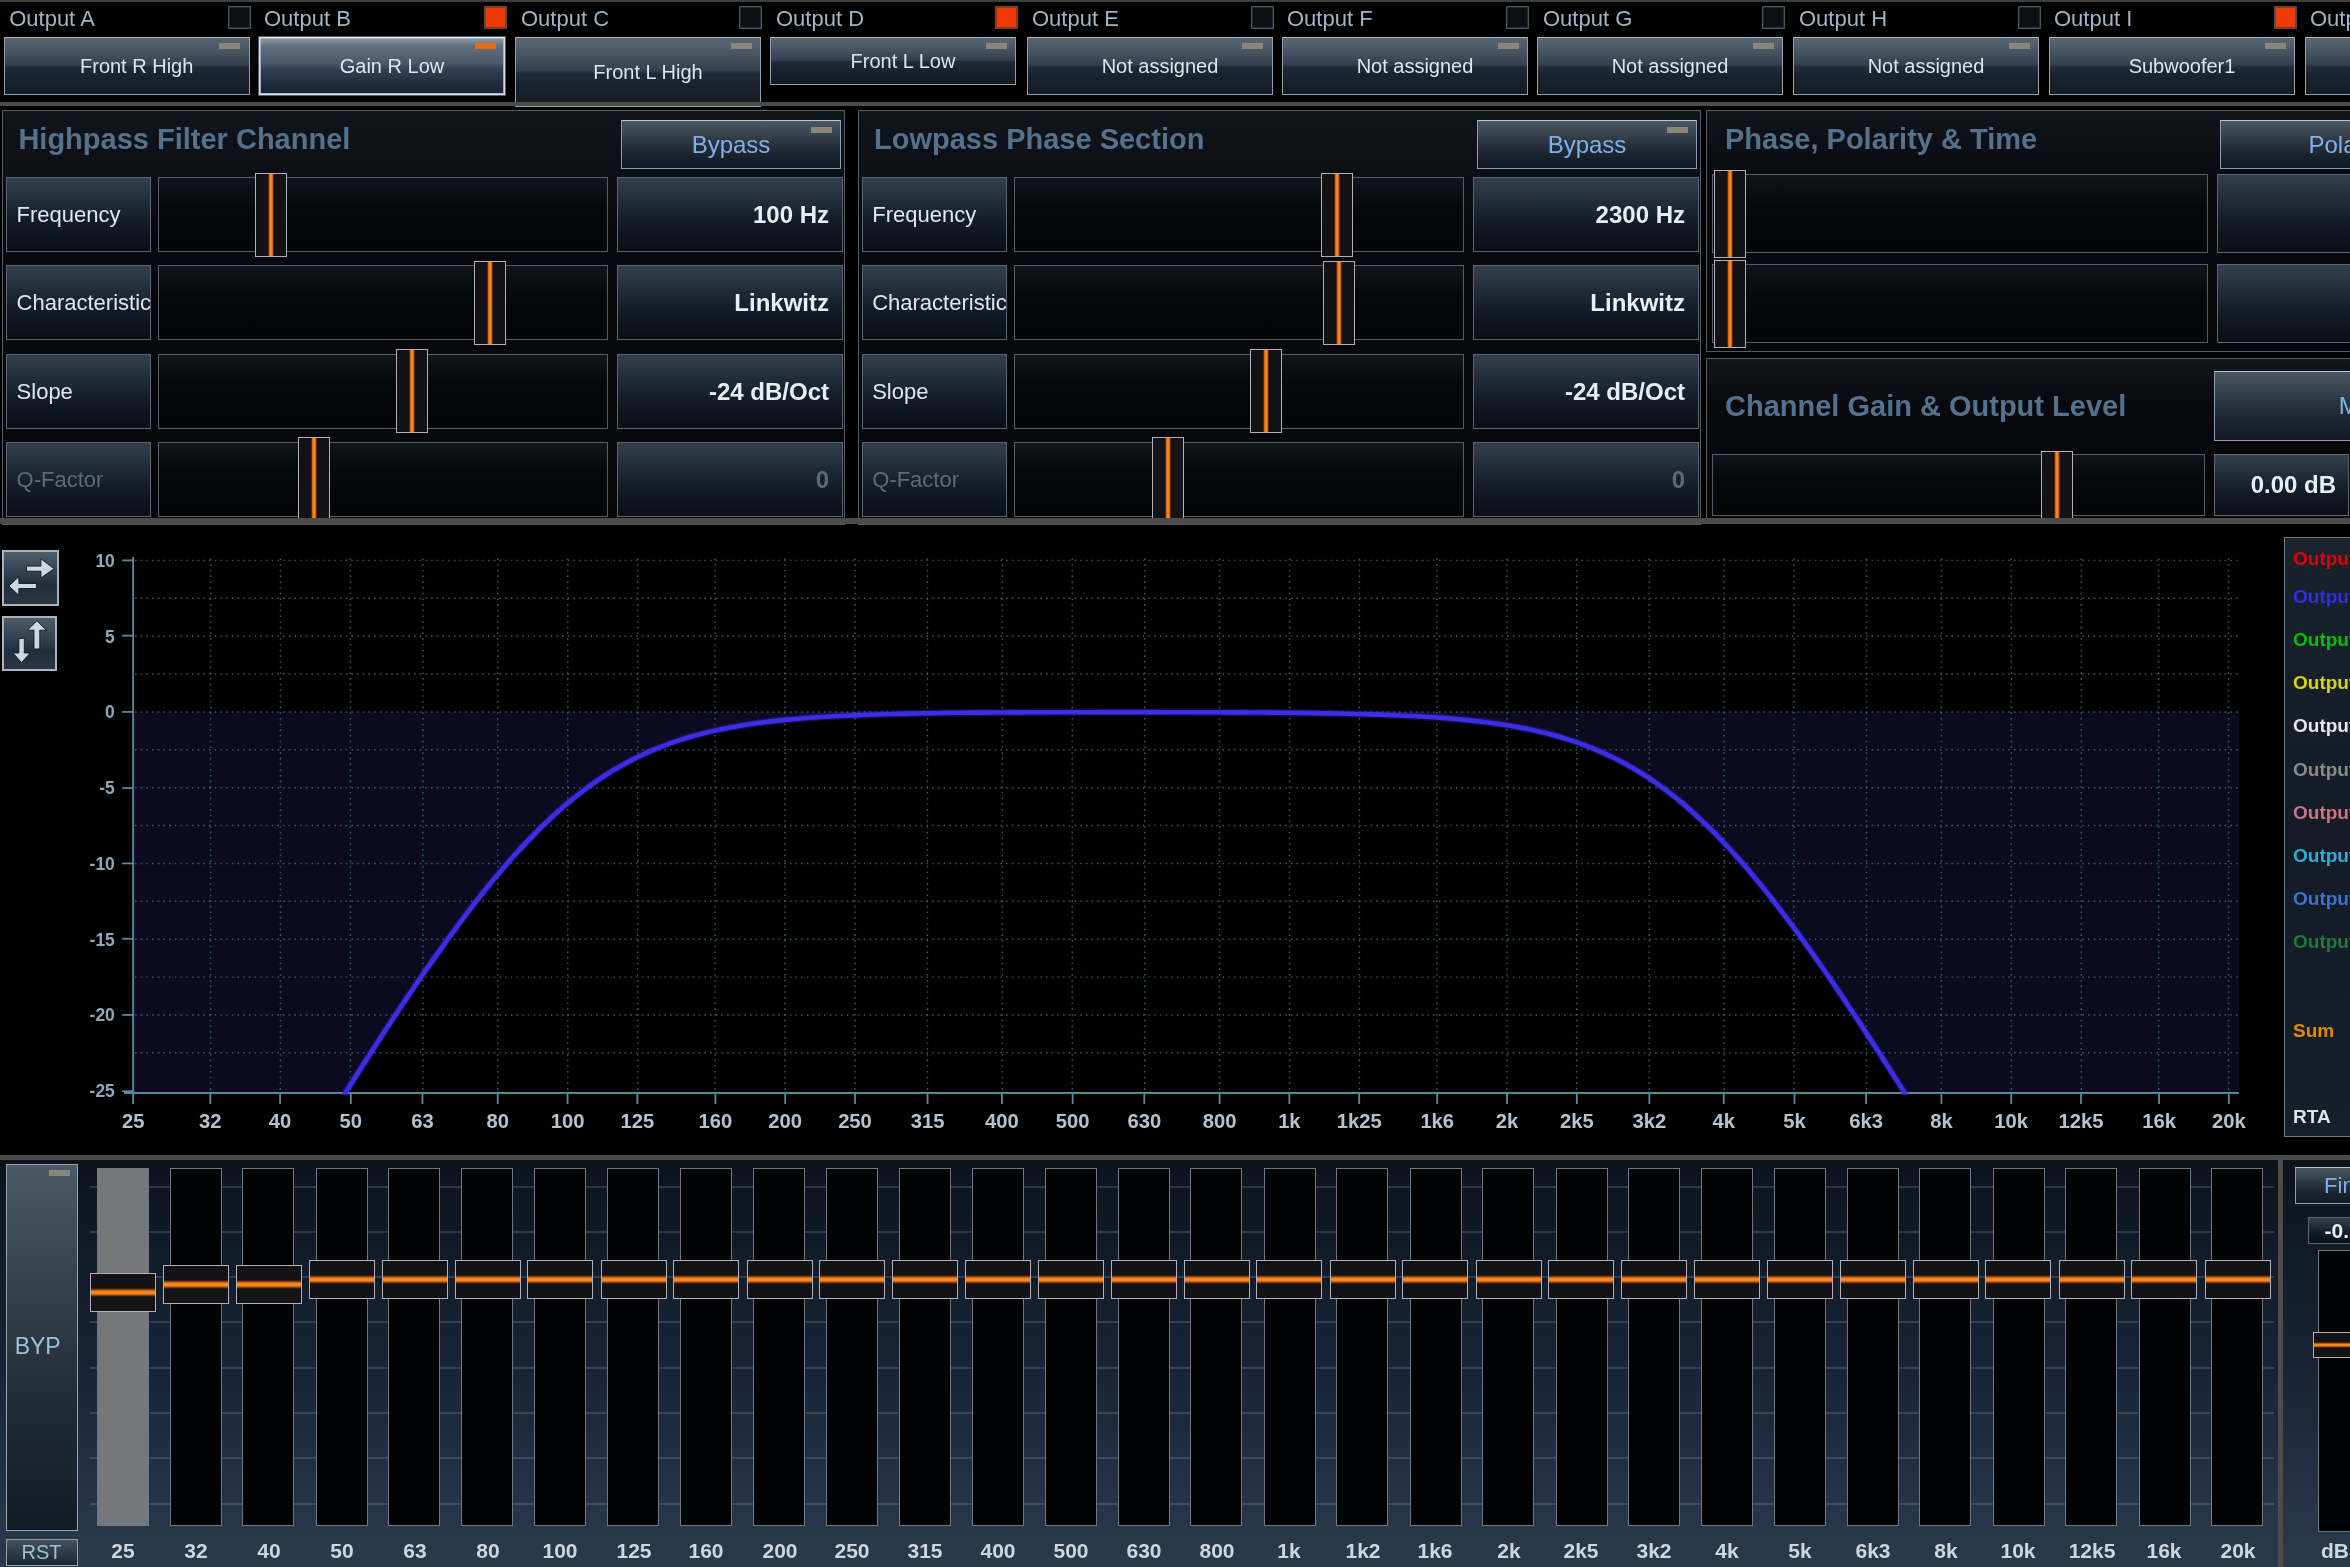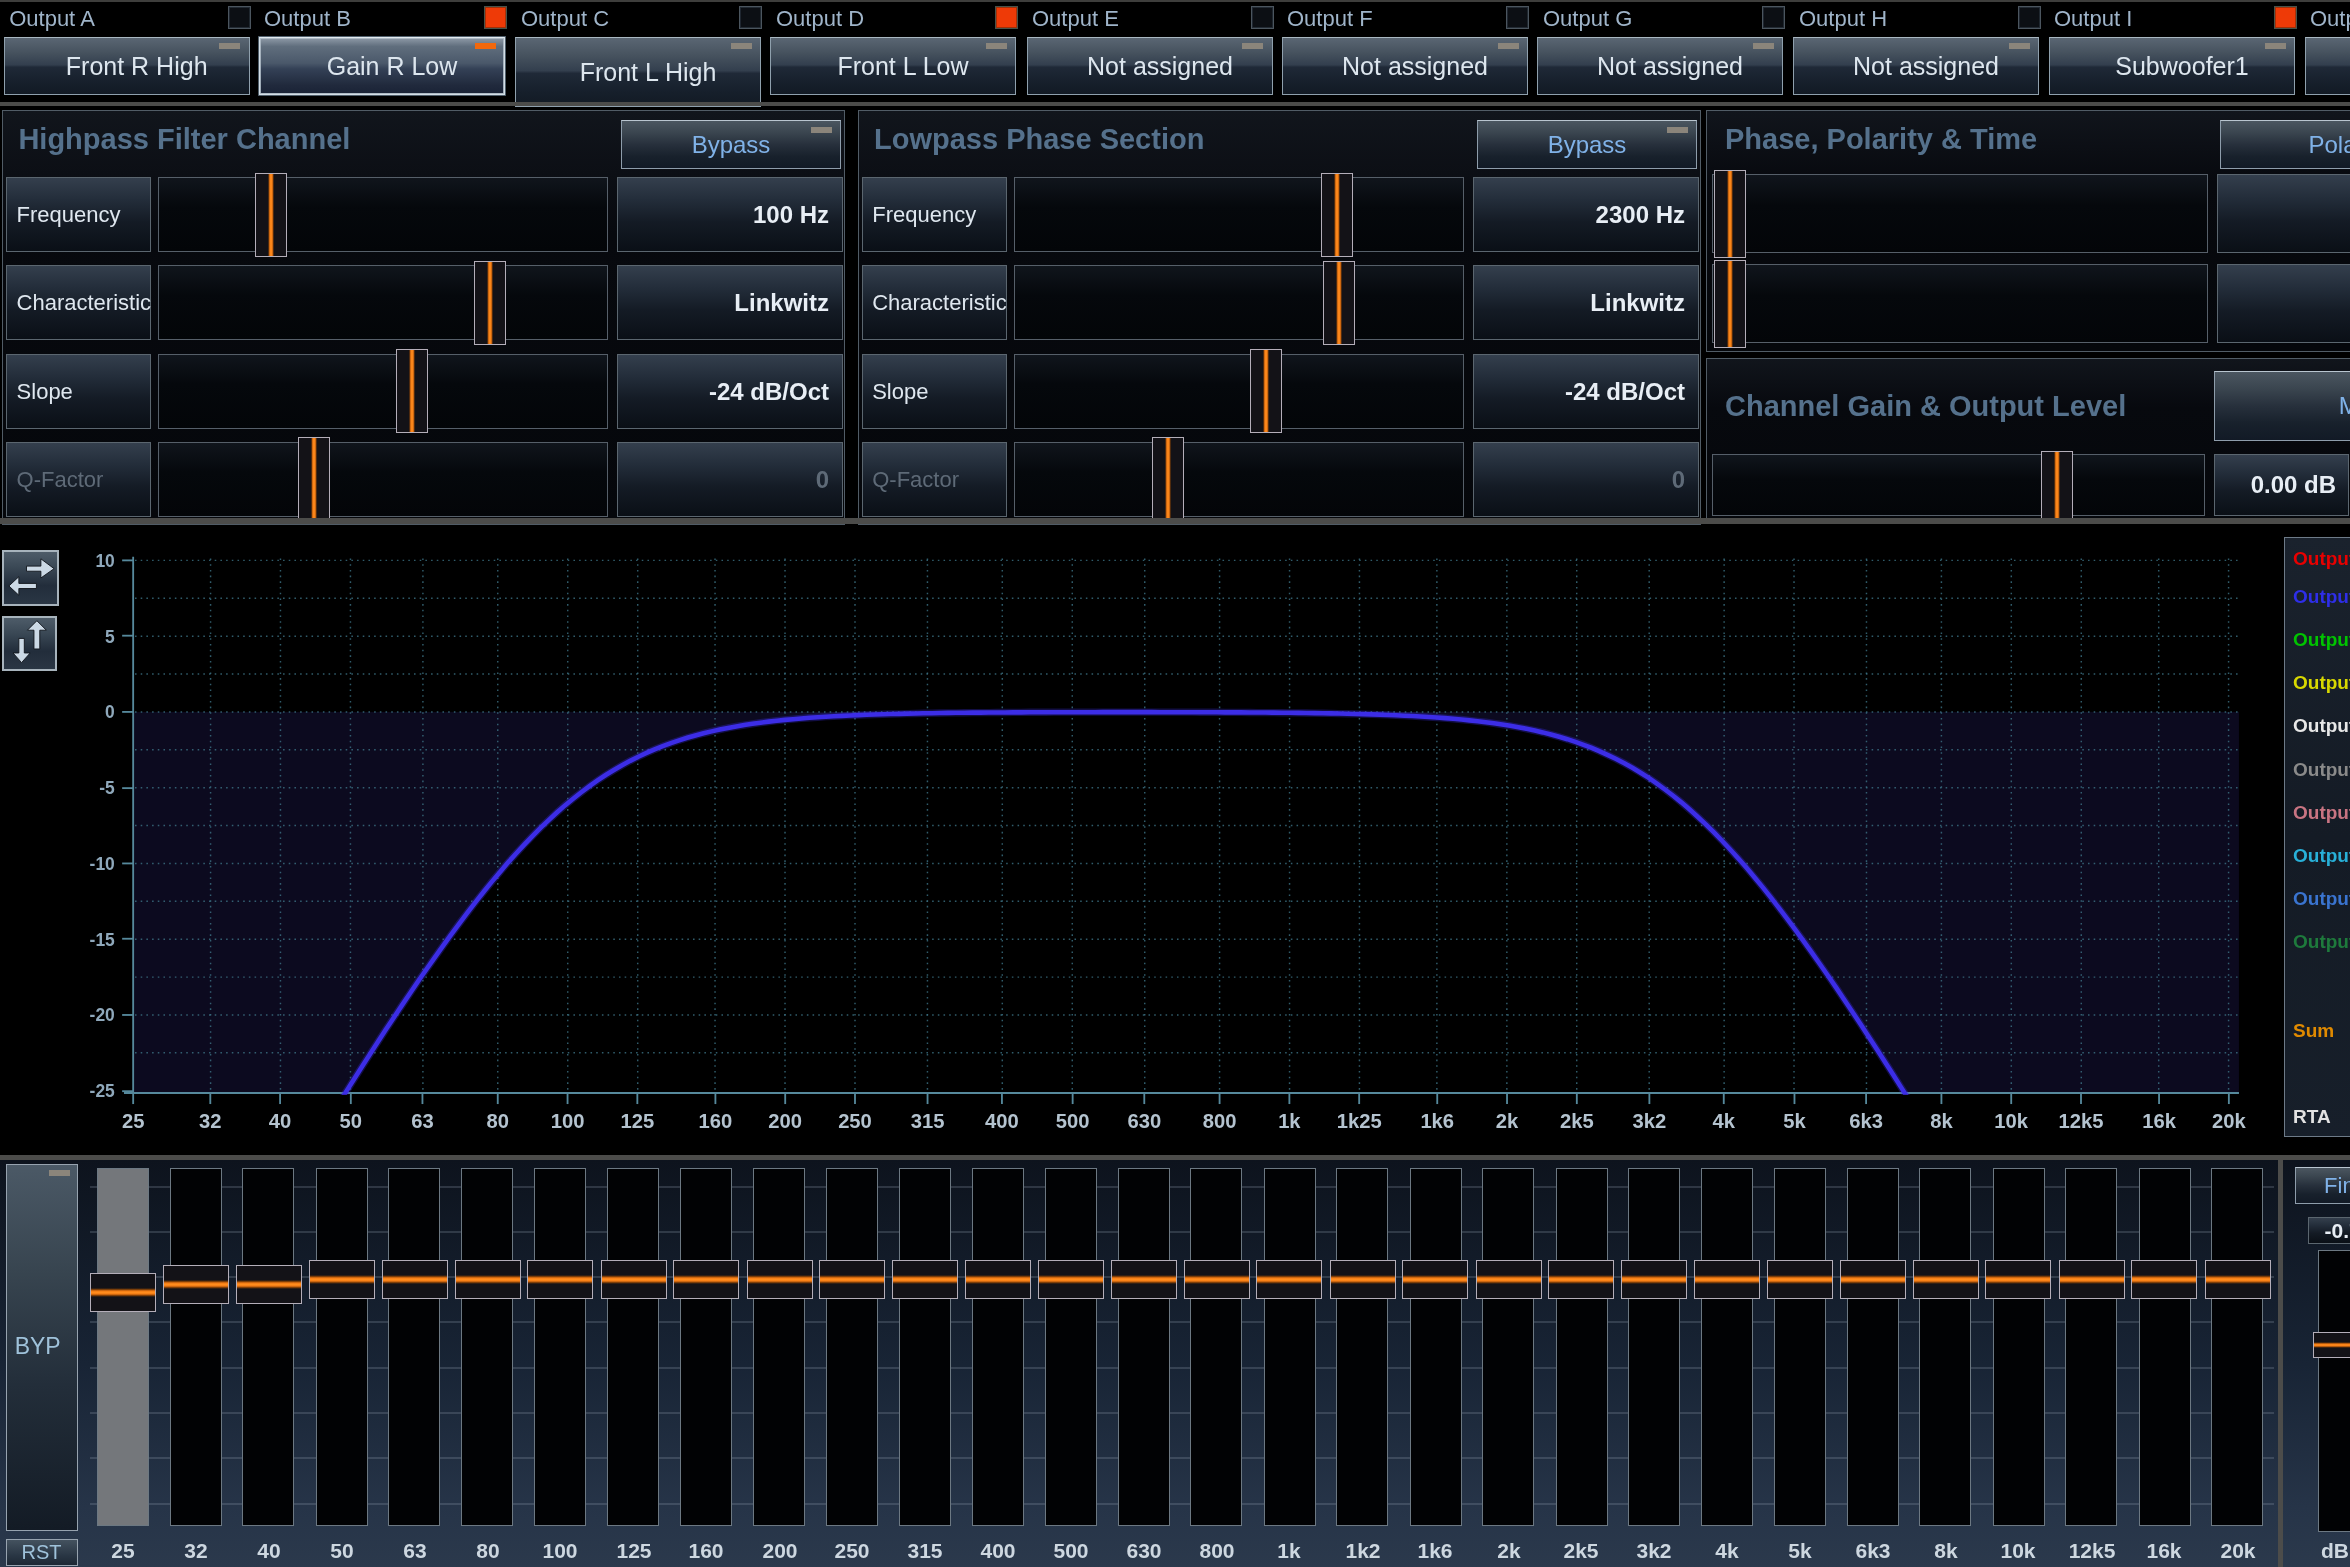--- a/index.html
+++ b/index.html
@@ -1,16 +1,16 @@
 <!DOCTYPE html>
 <html style="font-size:14.7px"><head><meta charset="utf-8"><style>
 html,body{margin:0;padding:0;background:#000;width:2351px;height:1568px;overflow:hidden;}
 *{box-sizing:border-box;font-family:"Liberation Sans",sans-serif;}
 .abs{position:absolute;}
-.tabbtn{position:absolute;border:1.8px solid #8fa0ad;border-top-color:#aab8c2;background:linear-gradient(180deg,#56636f 0%,#46525f 22%,#31405e 45%,#1f2c44 55%,#131d30 82%,#0e1626 100%);background:linear-gradient(180deg,#5a6673 0%,#47535f 25%,#333f4e 48%,#1f2937 52%,#161f2b 80%,#121a24 100%);color:#dde6ee;font-size:25px;display:flex;align-items:center;justify-content:center;padding-left:20px;}
+.tabbtn{position:absolute;border:1.8px solid #8fa0ad;border-top-color:#aab8c2;background:linear-gradient(180deg,#56636f 0%,#46525f 22%,#31405e 45%,#1f2c44 55%,#131d30 82%,#0e1626 100%);background:linear-gradient(180deg,#5a6673 0%,#47535f 25%,#333f4e 48%,#1f2937 52%,#161f2b 80%,#121a24 100%);color:#dde6ee;font-size:20px;display:flex;align-items:center;justify-content:center;padding-left:20px;}
 .tabsel{border:1.8px solid #d4dee6;border-top-color:#e2eaf0;box-shadow:0 0 0 0.9px #5a6a78, inset 0 0 0 0.9px #aebbc6;background:linear-gradient(180deg,#8a97a4 0%,#5d6b7a 18%,#47556a 45%,#32405a 55%,#1c2840 85%,#16223a 100%);background:linear-gradient(180deg,#8e9aa7 0%,#606e7d 15%,#4a586a 45%,#344156 55%,#20293c 85%,#1a2336 100%);}
 .dash{position:absolute;width:21px;height:6.4px;background:#8b857b;}
 .dashsel{background:#f2680c;}
 .cb{position:absolute;width:23px;height:23px;border:1.8px solid #4b555e;background:#0c0f14;box-shadow:inset 0 0 0 0.9px #222a33;}
 .cbon{background:#ee3a07;box-shadow:inset 0 0 0 0.9px #a03008;border-color:#49534b;}
 .tlabel{position:absolute;color:#9fb4c9;font-size:22px;white-space:nowrap;}
 .panel{position:absolute;border:1.8px solid #515c66;background:linear-gradient(180deg,#11151c 0%,#07090e 30%,#05070b 100%);}
 .ptitle{position:absolute;color:#55718c;font-size:29px;font-weight:bold;white-space:nowrap;}
 .gbox{position:absolute;border:0.9px solid #5b666f;background:linear-gradient(180deg,#343f4d 0%,#232d3a 30%,#141b25 60%,#0a0f16 100%);color:#dfe7ef;font-size:22px;display:flex;align-items:center;white-space:nowrap;}
 .vbox{position:absolute;border:0.9px solid #5b666f;background:linear-gradient(180deg,#343f4d 0%,#232d3a 30%,#141b25 60%,#0a0f16 100%);color:#e8eef5;font-size:24px;font-weight:bold;display:flex;align-items:center;justify-content:flex-end;}
@@ -28,21 +28,21 @@
 <div class="dash" style="left:219px;top:43px;"></div>
 <div class="tlabel" style="left:264px;top:6.4px;">Output B</div>
 <div class="tabbtn tabsel" style="left:259px;top:37px;width:246px;height:58px;">Gain R Low</div>
 <div class="dash dashsel" style="left:475px;top:43px;"></div>
 <div class="cb" style="left:228px;top:6.4px;"></div>
 <div class="tlabel" style="left:521px;top:6.4px;">Output C</div>
 <div class="tabbtn" style="left:515px;top:37px;width:246px;height:70px;">Front L High</div>
 <div class="dash" style="left:731px;top:43px;"></div>
 <div class="cb cbon" style="left:484px;top:6.4px;"></div>
 <div class="tlabel" style="left:776px;top:6.4px;">Output D</div>
-<div class="tabbtn" style="left:770px;top:37px;width:246px;height:58px;">Front L Low</div>
+<div class="tabbtn" style="left:770px;top:37px;width:246px;height:48px;">Front L Low</div>
 <div class="dash" style="left:986px;top:43px;"></div>
 <div class="cb" style="left:739px;top:6.4px;"></div>
 <div class="tlabel" style="left:1032px;top:6.4px;">Output E</div>
 <div class="tabbtn" style="left:1027px;top:37px;width:246px;height:58px;">Not assigned</div>
 <div class="dash" style="left:1242px;top:43px;"></div>
 <div class="cb cbon" style="left:995px;top:6.4px;"></div>
 <div class="tlabel" style="left:1287px;top:6.4px;">Output F</div>
 <div class="tabbtn" style="left:1282px;top:37px;width:246px;height:58px;">Not assigned</div>
 <div class="dash" style="left:1498px;top:43px;"></div>
 <div class="cb" style="left:1251px;top:6.4px;"></div>

